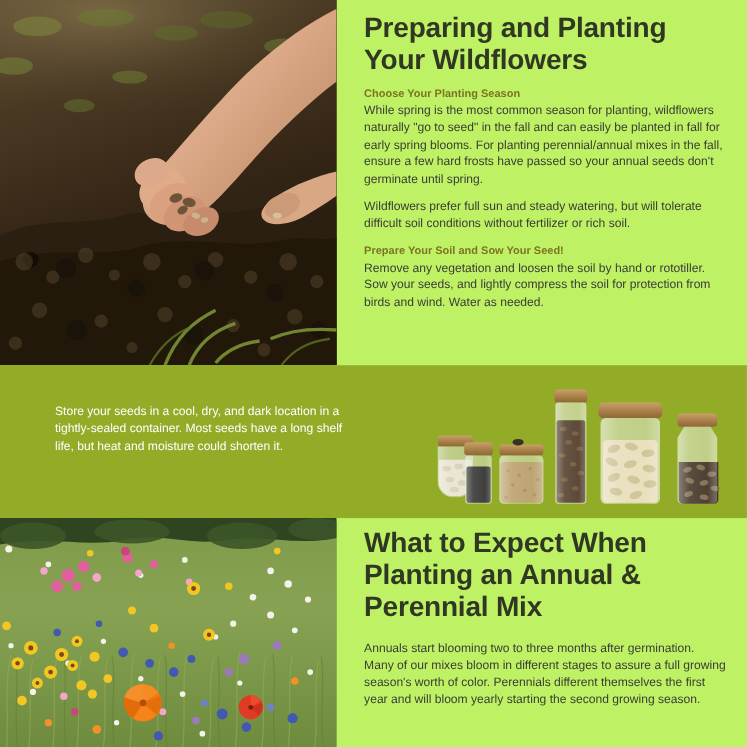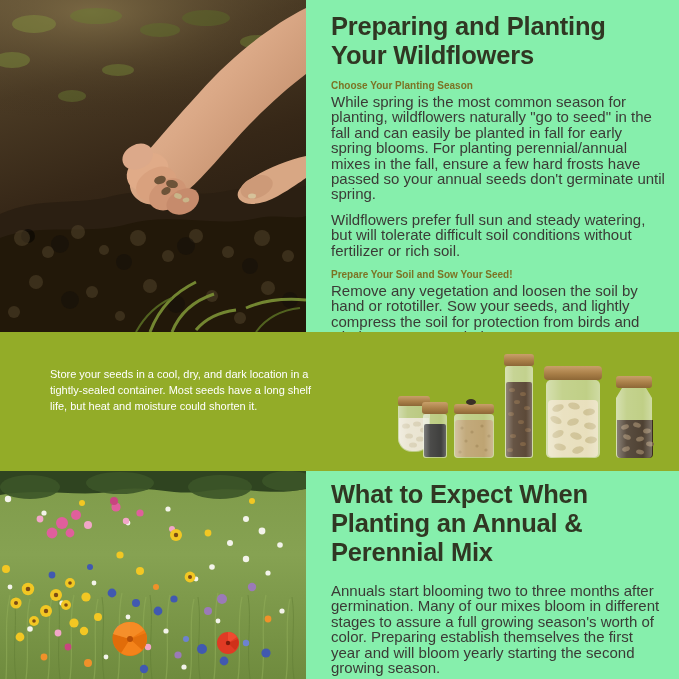--- a/index.html
+++ b/index.html
@@ -2,21 +2,21 @@
 <html><head>
 <meta charset="utf-8">
 <style>
   html,body{margin:0;padding:0;}
   body{
     width:679px;height:679px;
     background:#F8F4F0;
     font-family:"Liberation Sans", sans-serif;
     overflow:hidden;
   }
-  .page{position:relative;width:679px;height:679px;background:#86efac;}
+  .page{position:relative;width:679px;height:679px;background:#bef264;}
 
   
   .sec1{position:absolute;left:0;top:0;width:679px;height:332px;}
   .soil-photo{
     position:absolute;left:0;top:0;width:306px;height:332px;
     overflow:hidden;
     background:#3a2a1c;
   }
   .soil-photo svg{display:block;width:306px;height:332px;}
 
@@ -26,21 +26,21 @@
   }
   .h1{
     font-size:25.5px;line-height:29px;font-weight:bold;color:#303723;
     letter-spacing:-0.2px;margin:0 0 9px 0;
   }
   .sub{
     font-size:10px;font-weight:bold;color:#7C7324;
     margin:0 0 1px 0;line-height:14px;
   }
   .body{
-    font-size:15px;line-height:15.4px;color:#3b3b36;margin:0 0 10px 0;
+    font-size:11px;line-height:15.4px;color:#3b3b36;margin:0 0 10px 0;
   }
   .body.last{margin-bottom:0;}
 
   
   .sec2{
     position:absolute;left:0;top:332px;width:679px;height:139px;
     background:#93AC28;overflow:hidden;
   }
   .sec2-text{position:absolute;left:38px;top:22px;width:300px;}
   .h2{
@@ -496,17 +496,17 @@
           <circle cx="88" cy="192" r="4"></circle>
             <circle cx="268" cy="148" r="3.4"></circle>
           <circle cx="44" cy="186" r="3.4"></circle>
             <circle cx="156" cy="116" r="3"></circle>
         </g>
       </svg>
     </div>
 
     <div class="sec3-text">
       <h2 class="h3">What to Expect When Planting an Annual &amp; Perennial Mix</h2>
-      <p class="body last">Annuals start blooming two to three months after germination. Many of our mixes bloom in different stages to assure a full growing season's worth of color. Preparing establish themselves the first year and will bloom yearly starting the second growing season.</p>
+      <p class="body last">Annuals start blooming two to three months after germination. Many of our mixes bloom in different stages to assure a full growing season's worth of color. Perennials different themselves the first year and will bloom yearly starting the second growing season.</p>
     </div>
   </div>
 
 </div>
 
 </body></html>

